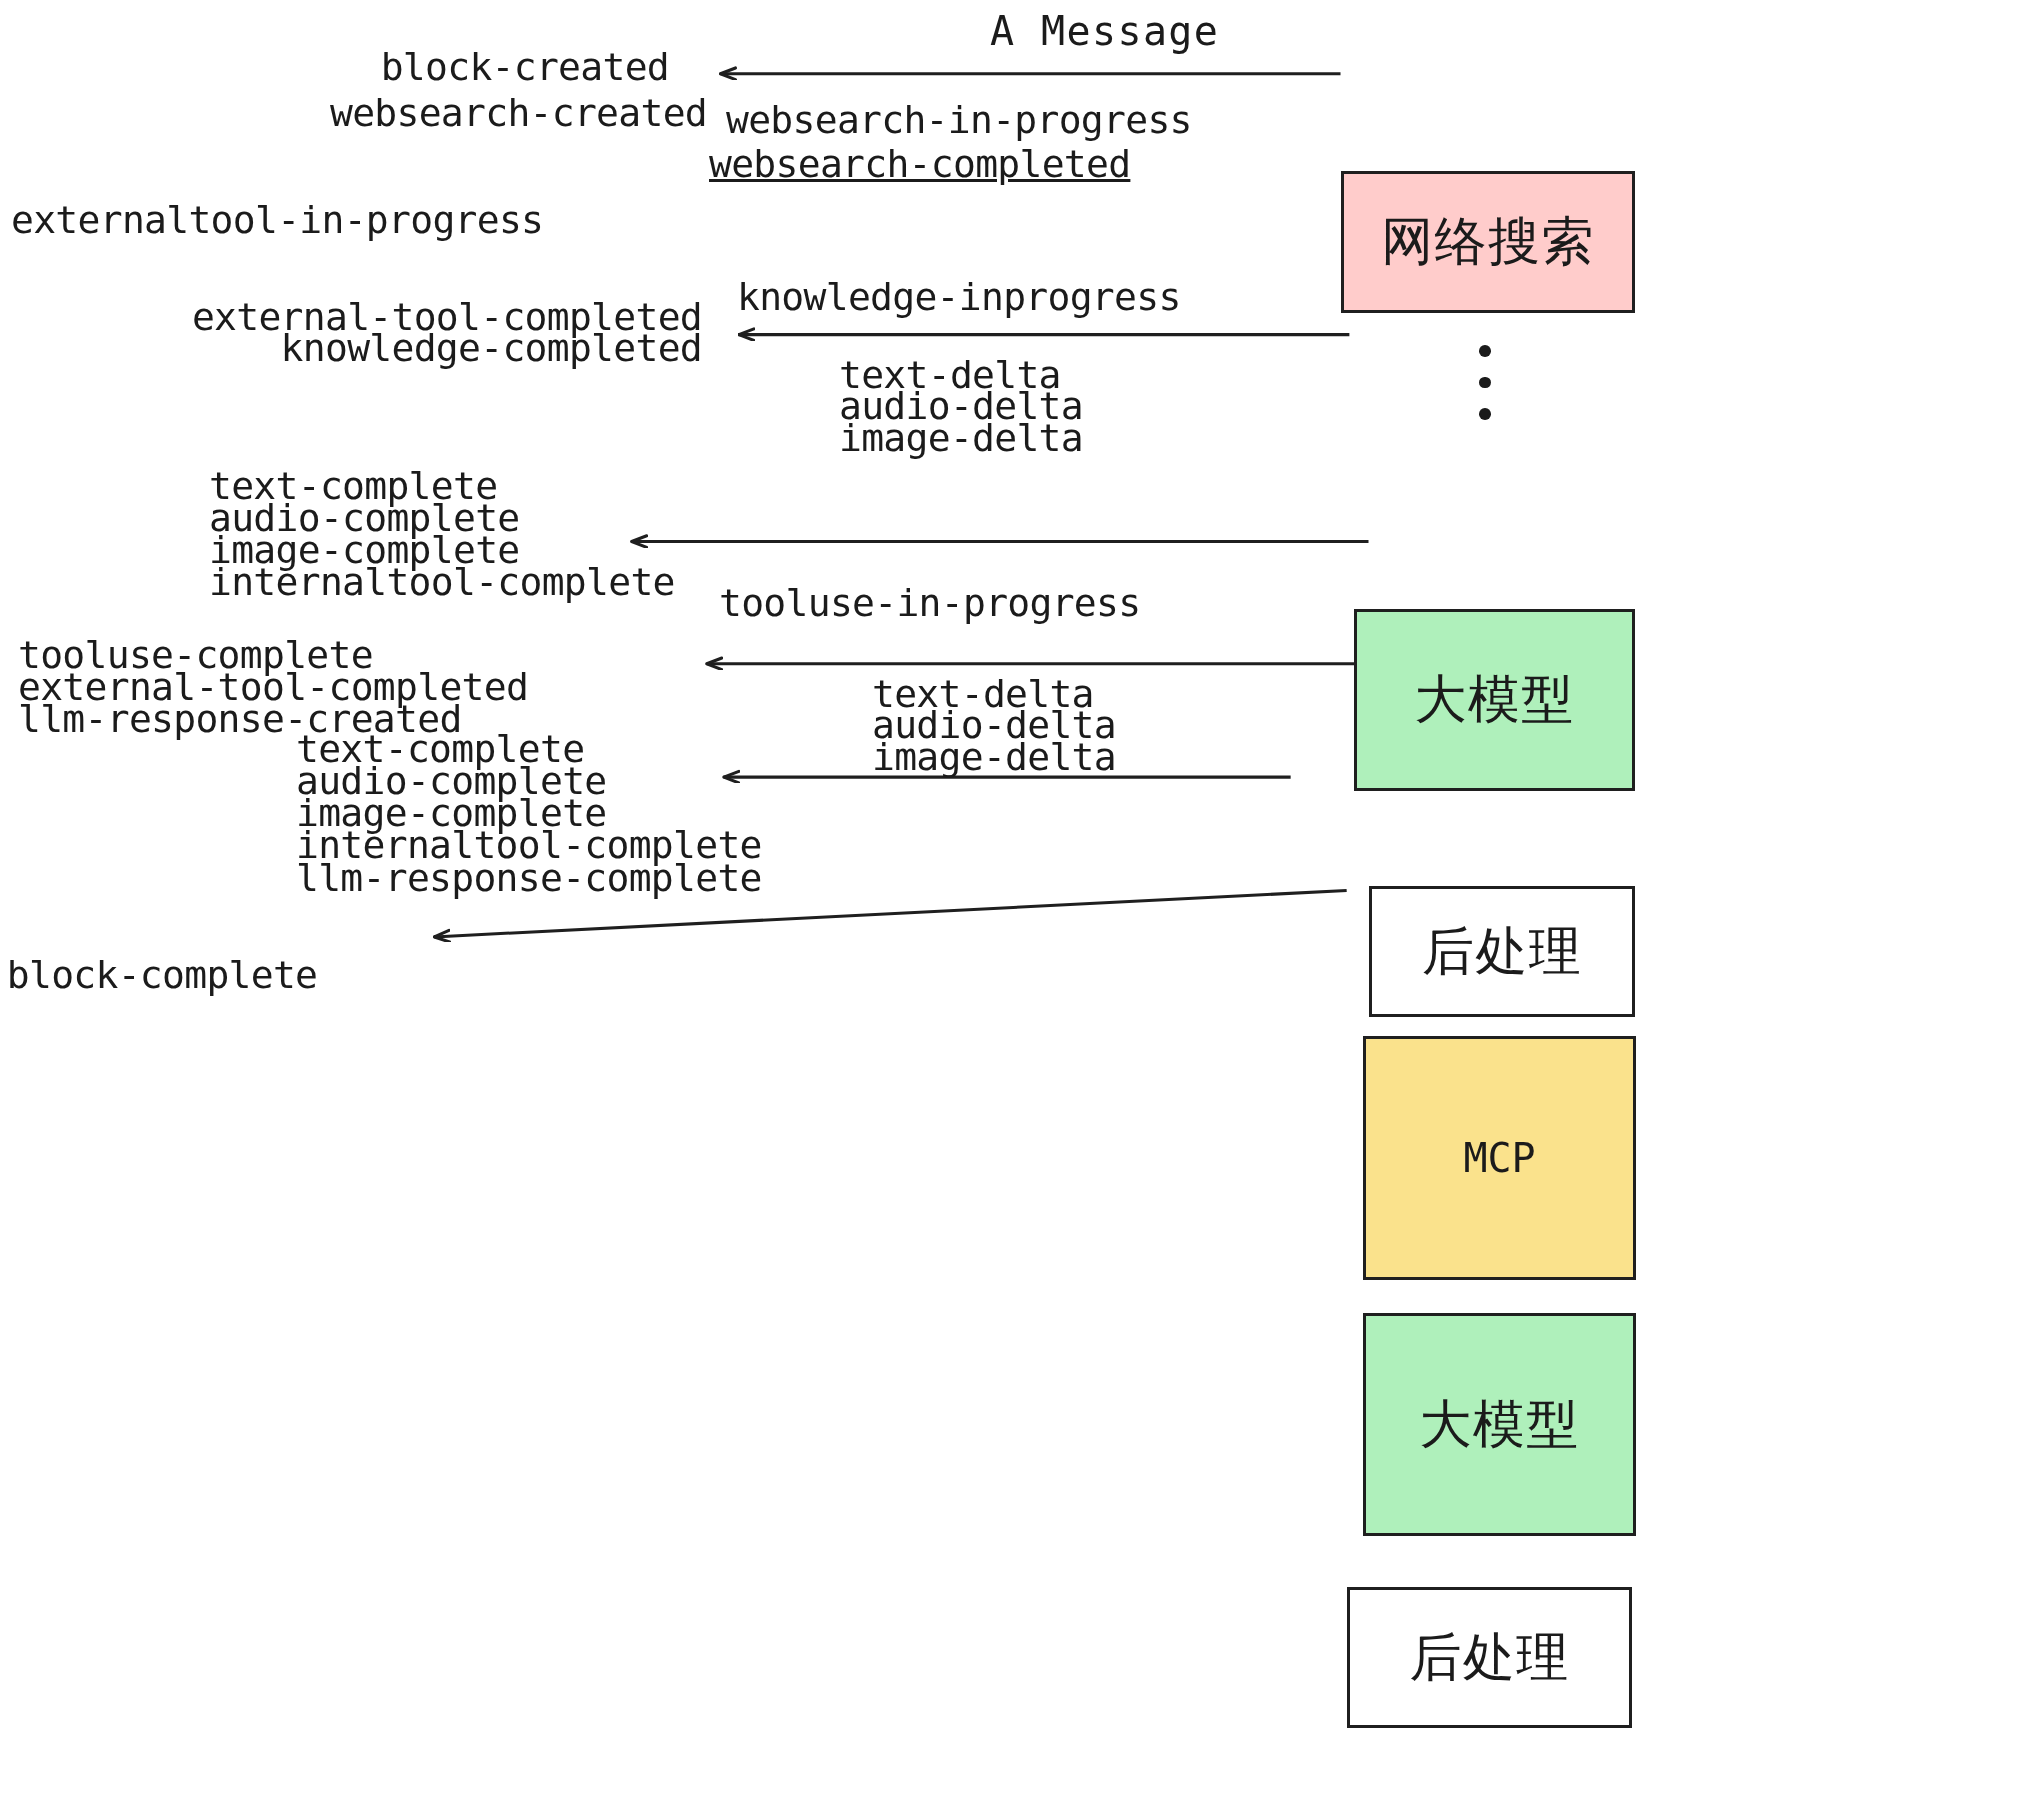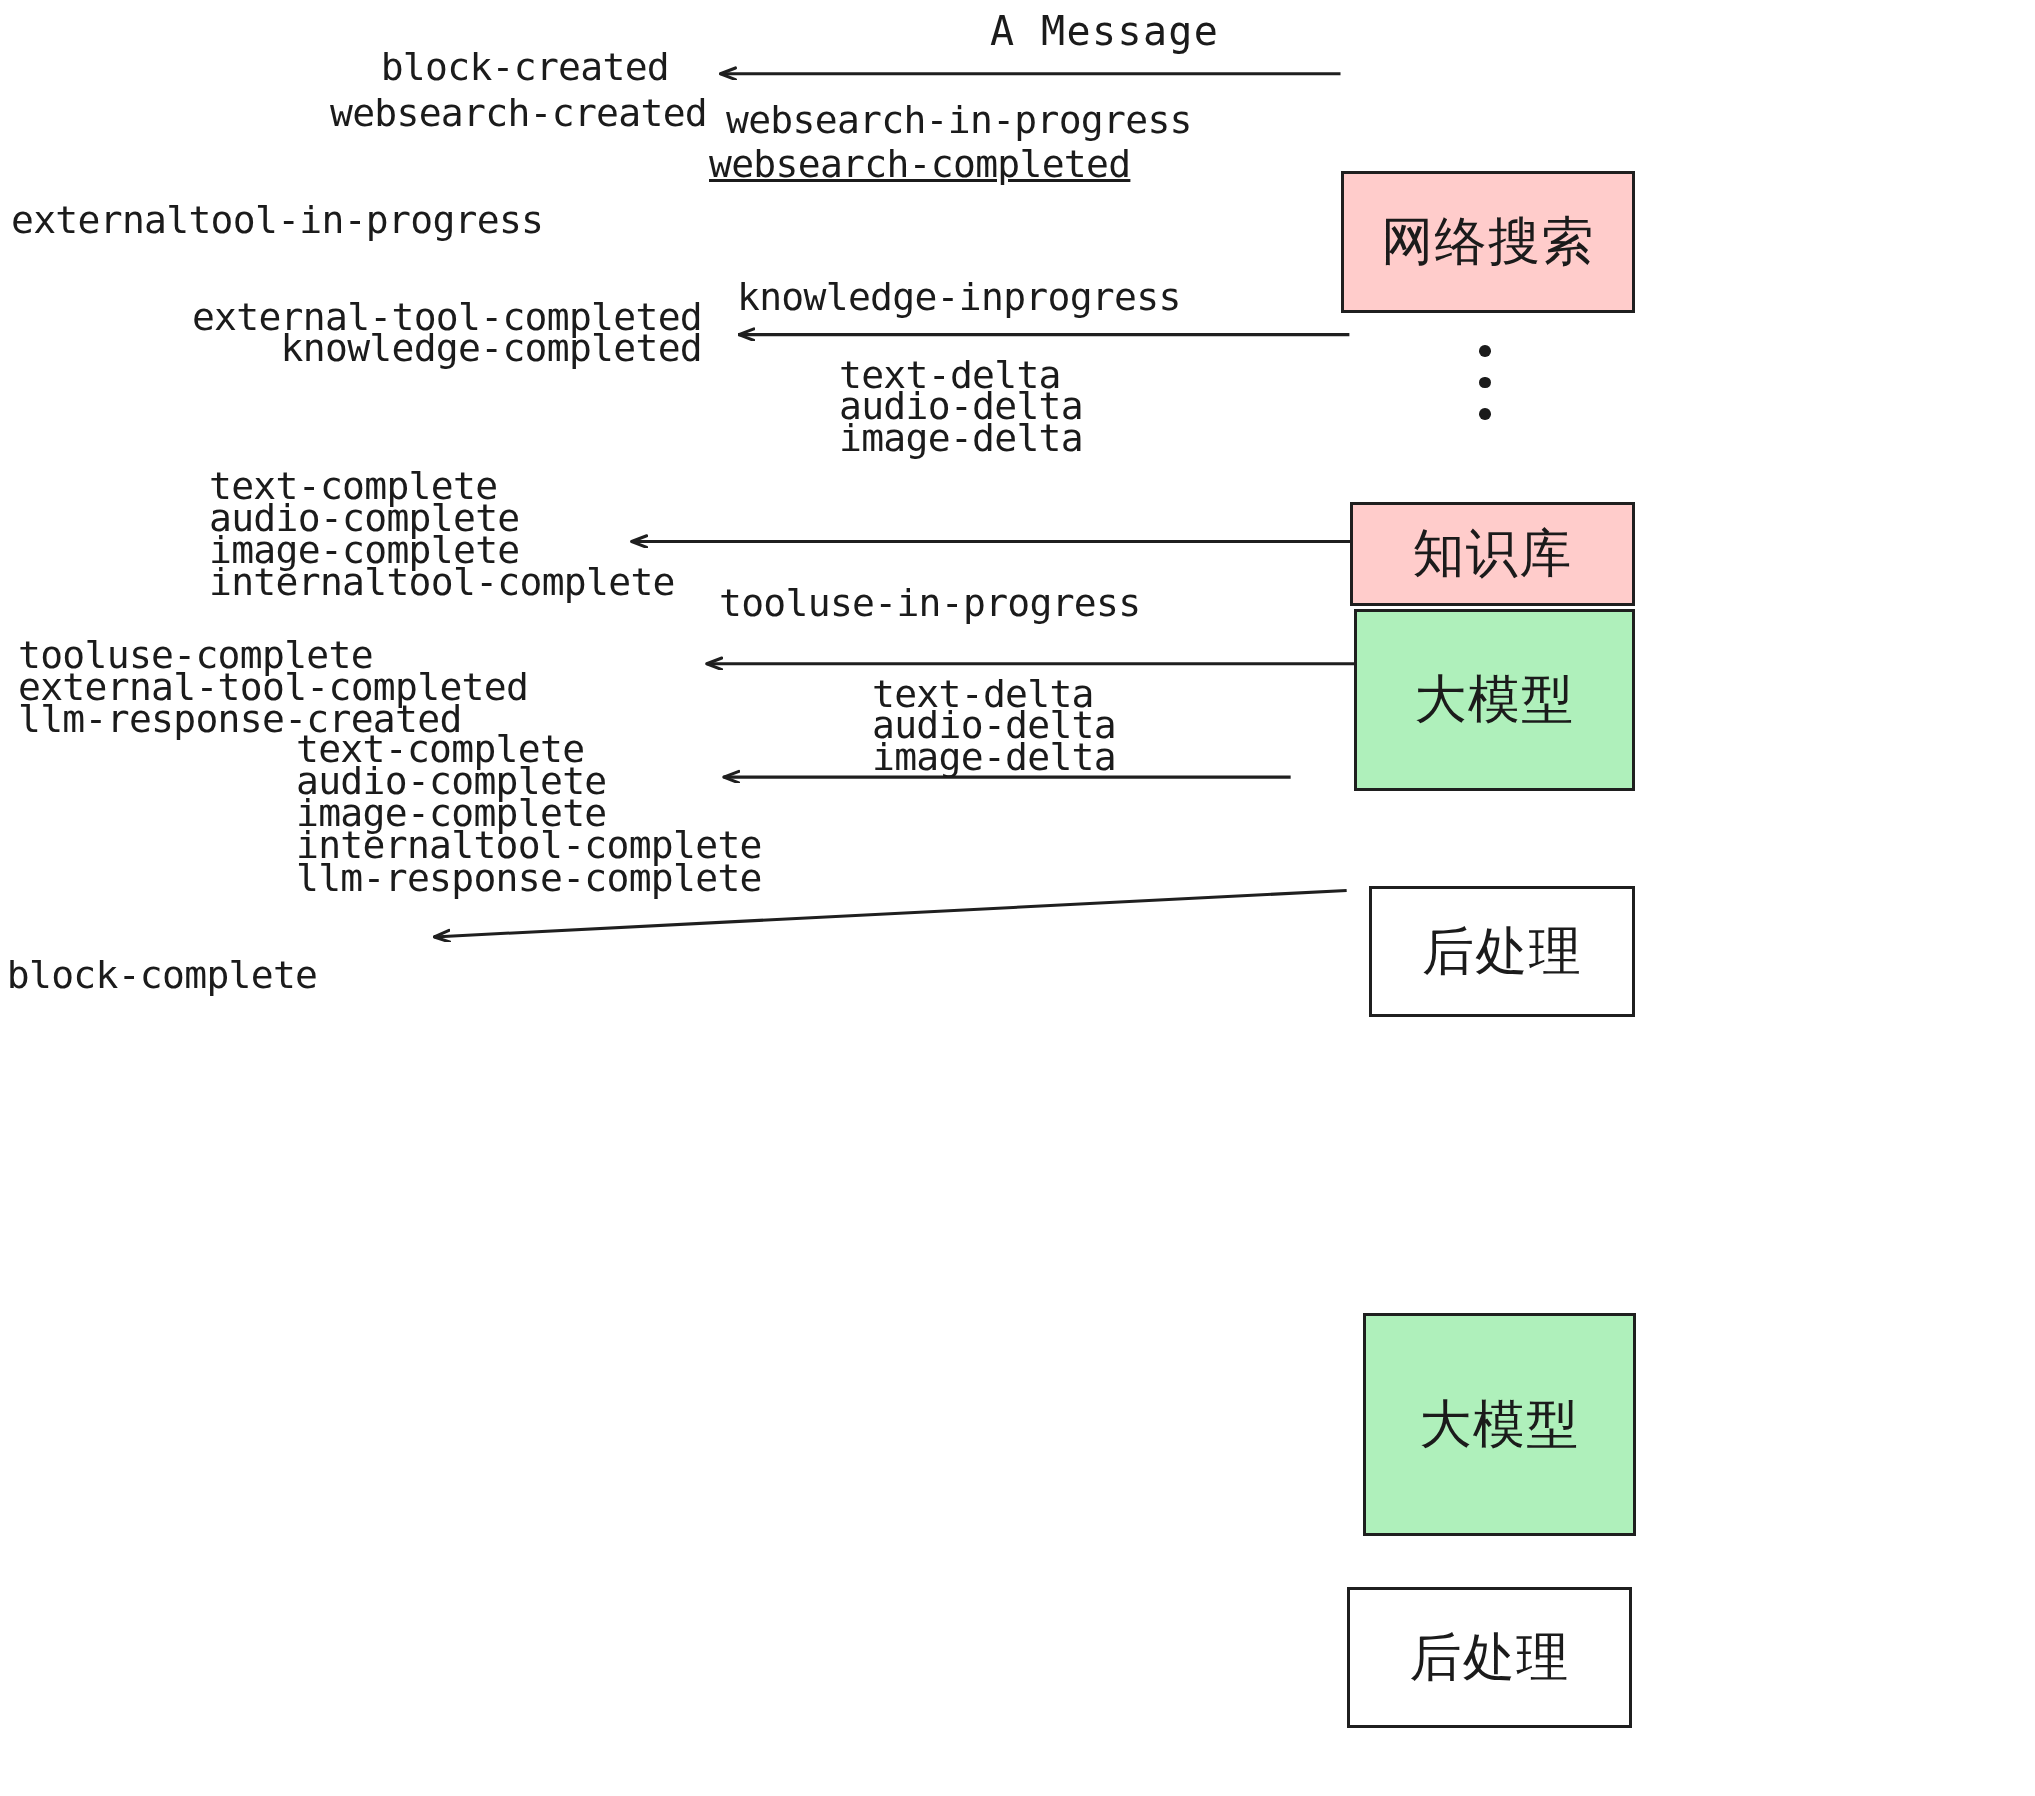--- a/index.html
+++ b/index.html
@@ -176,32 +176,32 @@
   <div class="node" style="left:1341px; top:171px;  width:294px; height:142px; background:#FFCCCB;">
     <span>网络搜索</span>
   </div>
 
   <div class="dots" style="left:1479px; top:345px; width:12.3px; height:75px;">
     <i></i>
       <i></i>
       <i></i>
   </div>
 
-  <div class="node" style="left:1350px; top:502px;  width:285px; height:104px; background:#FFCCCB;">
-    <span>知识库</span>
-  </div>
 
   <div class="node" style="left:1354px; top:609px;  width:281px; height:182px; background:#AFF0BB;">
     <span>大模型</span>
   </div>
 
   <div class="node" style="left:1369px; top:886px; width:266px; height:131px; background:#FFFFFF;">
     <span>后处理</span>
   </div>
 
+  <div class="node mono" style="left:1363px; top:1036px; width:273px; height:244px; background:#FAE28C;">
+    <span>MCP</span>
+  </div>
 
   <div class="node" style="left:1363px; top:1313px; width:273px; height:223px; background:#AFF0BB;">
     <span>大模型</span>
   </div>
 
   <div class="node" style="left:1347px; top:1587px; width:285px; height:141px; background:#FFFFFF;">
     <span>后处理</span>
   </div>
 
   <div class="side-label" style="left:1880px; top:176px;">外部工具</div>

